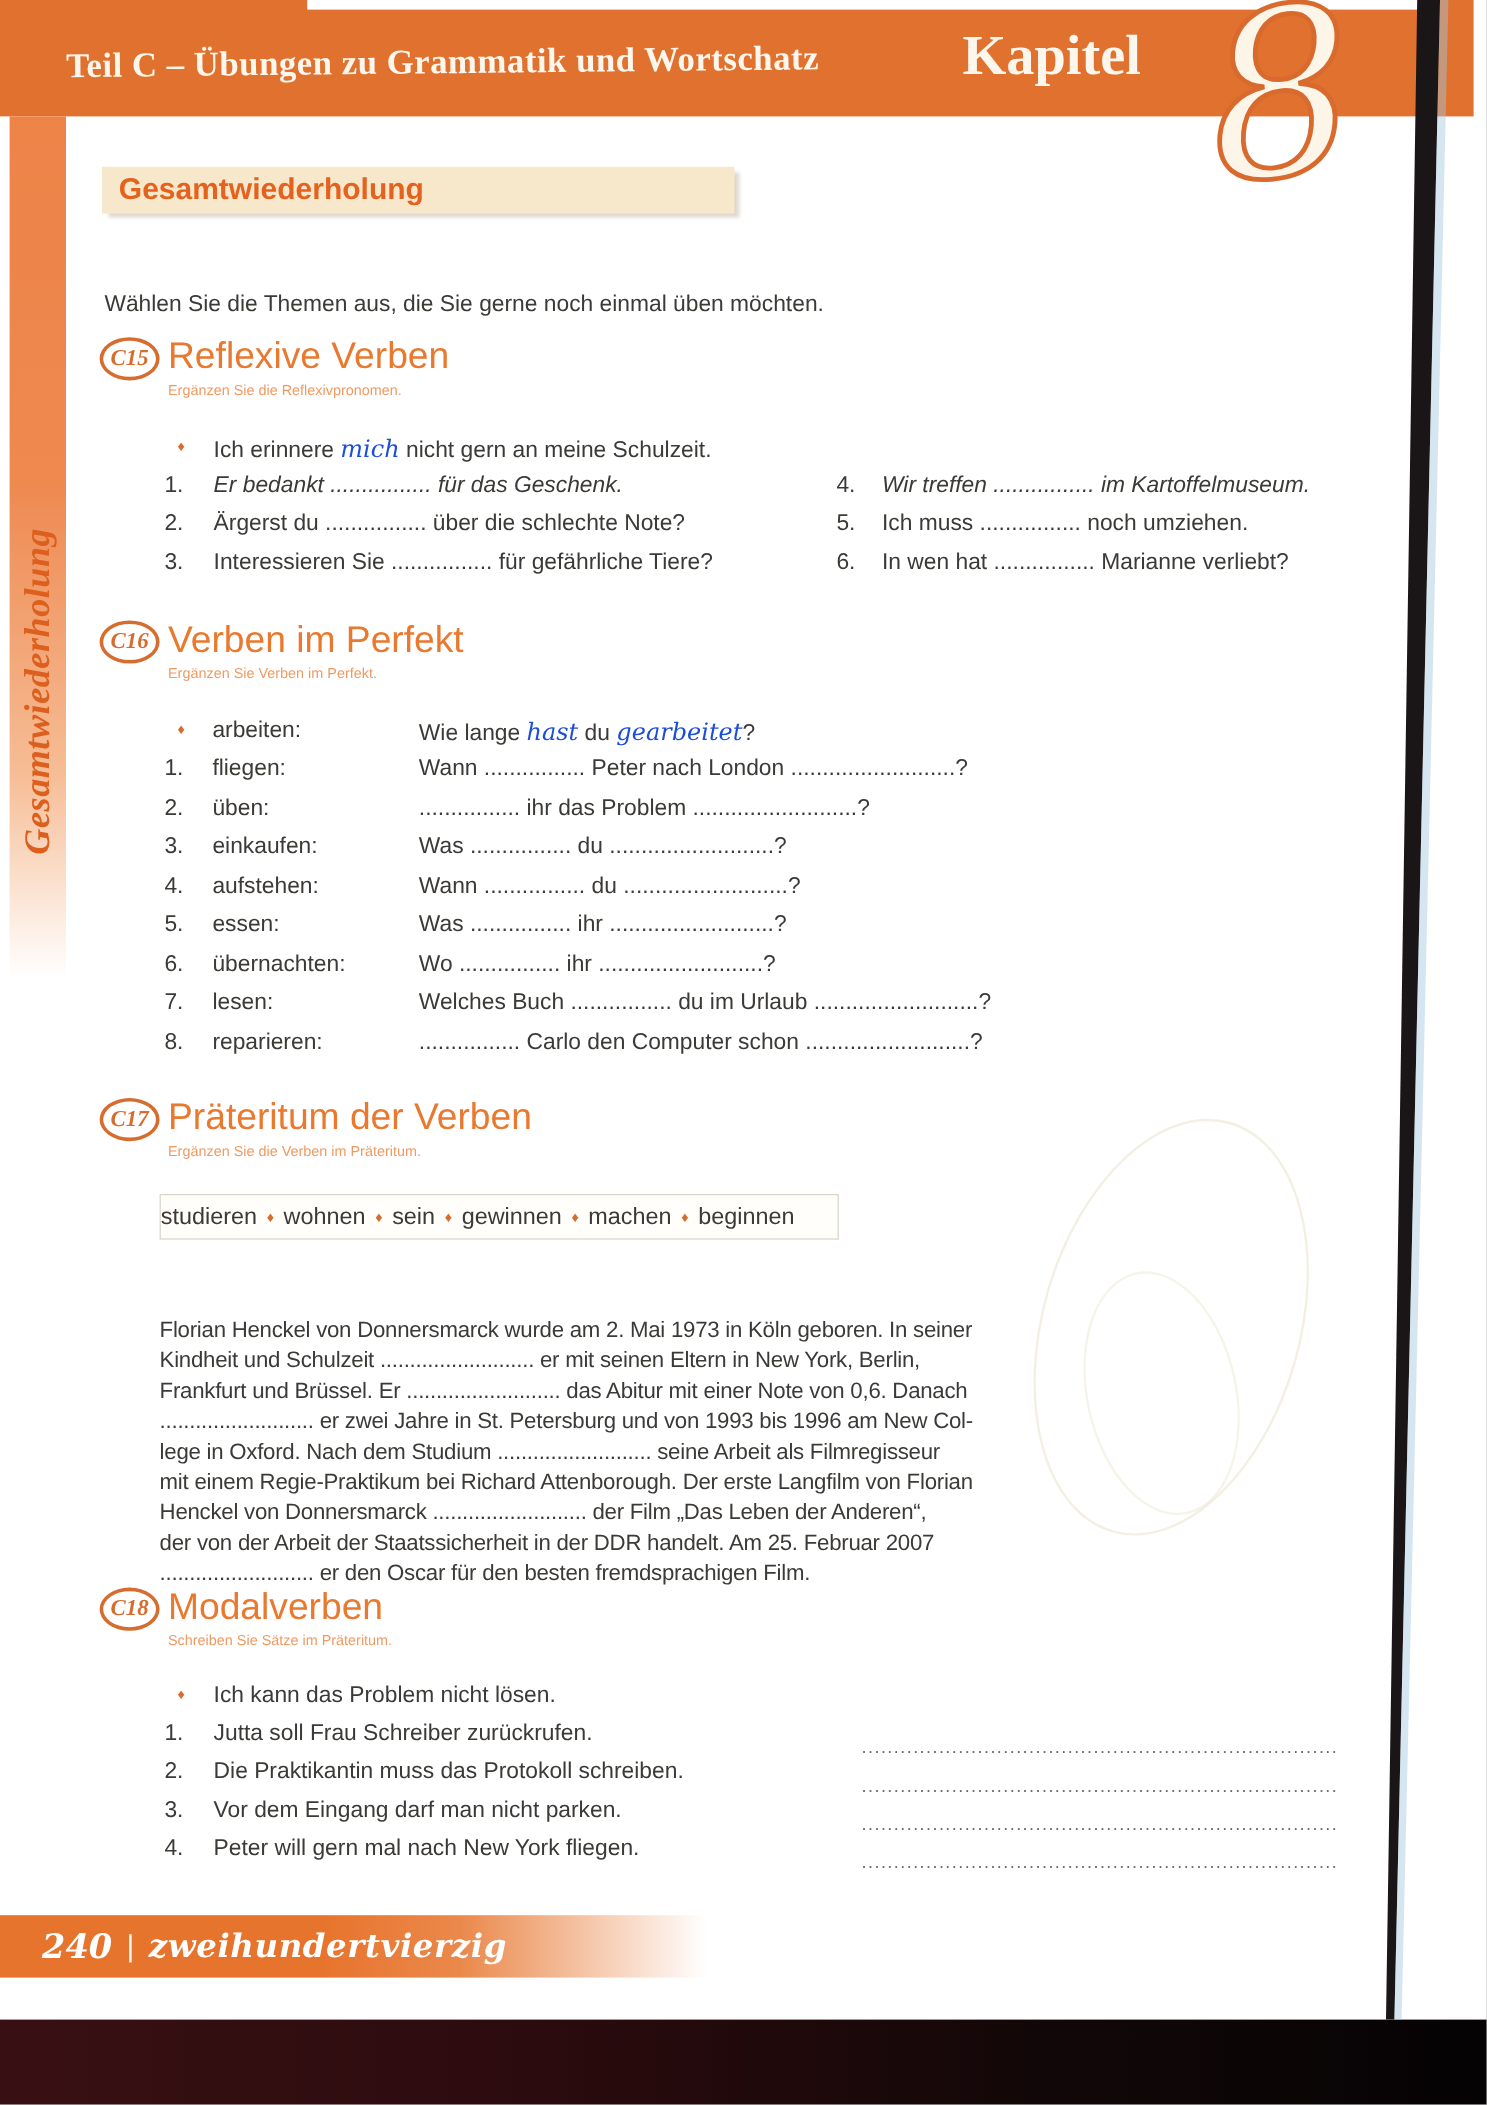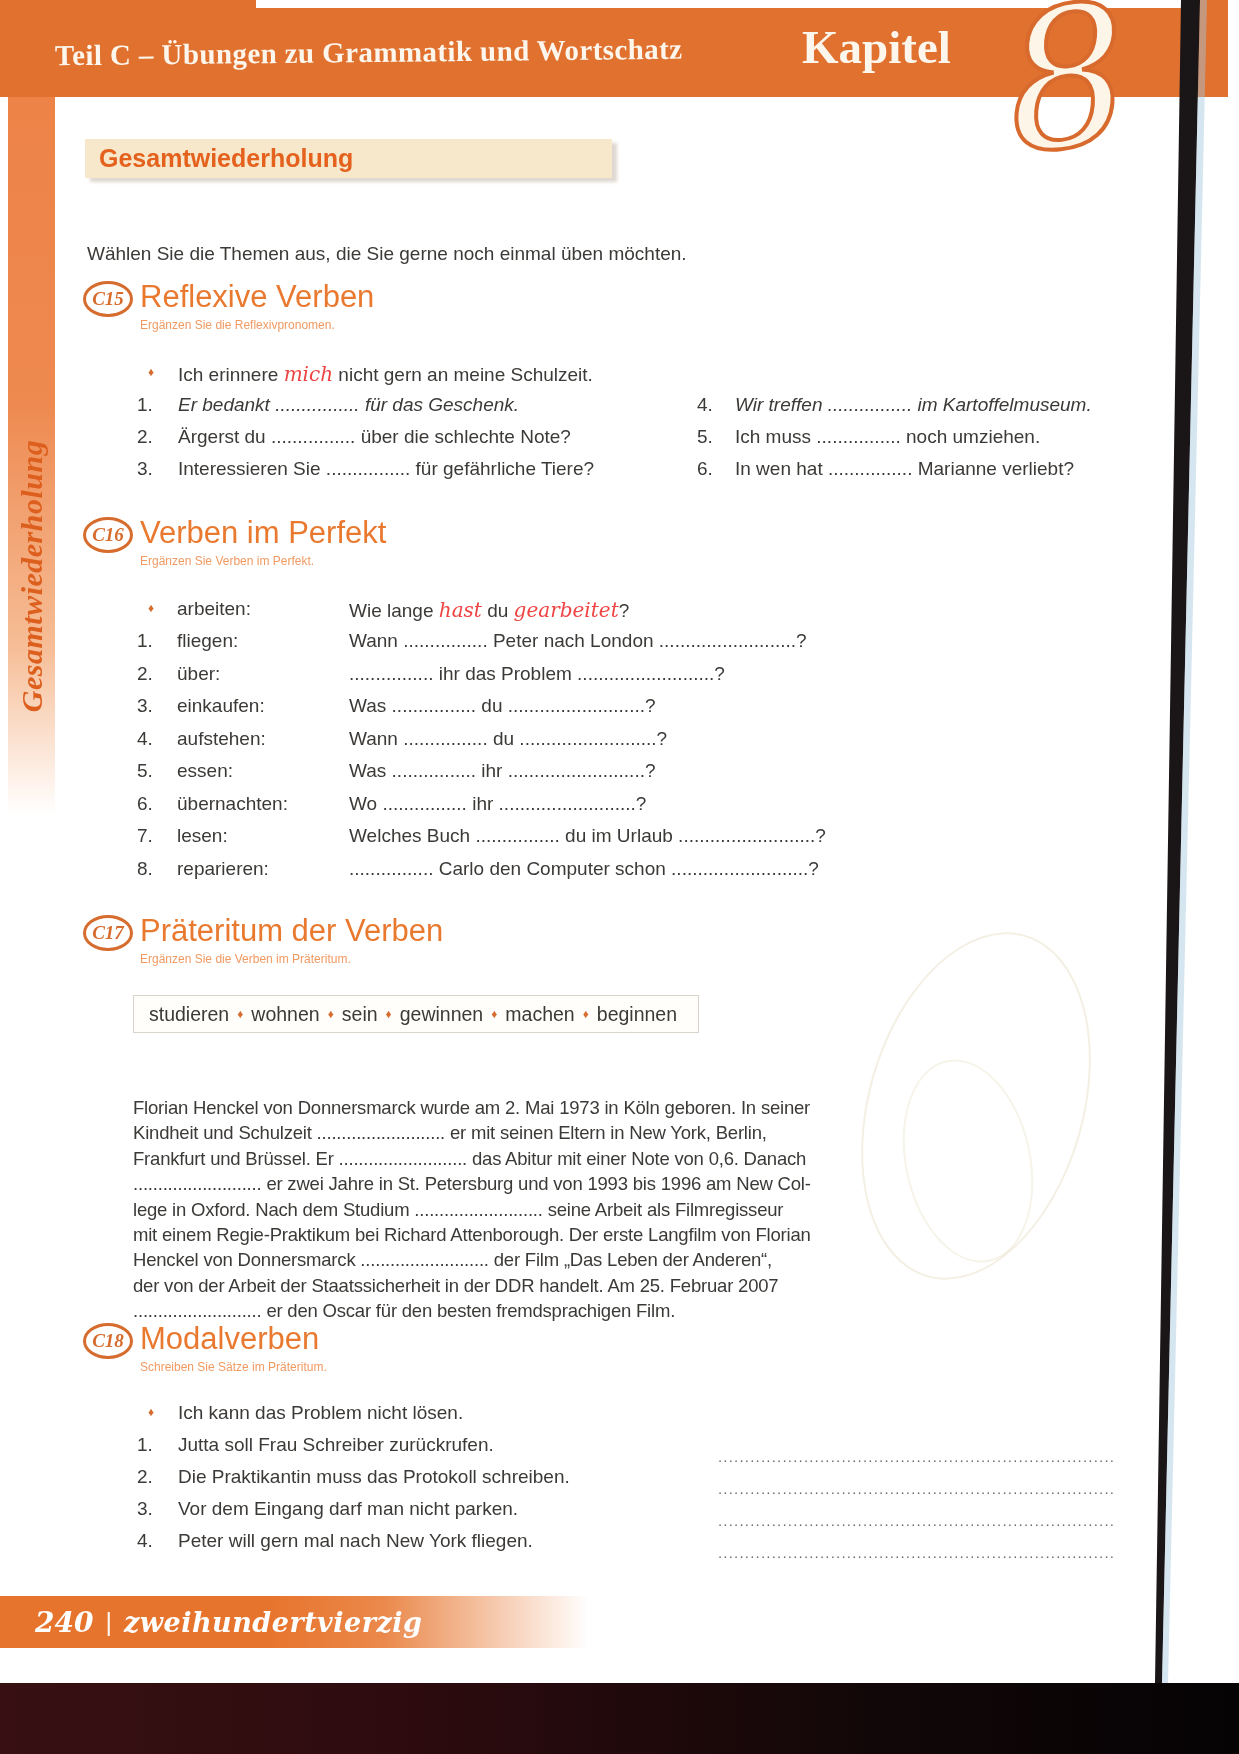--- a/index.html
+++ b/index.html
@@ -51,26 +51,26 @@
   .sec-sub   { position:absolute; left:140px; color:#f09a62; font-size:12px; white-space:nowrap; }
   .row { position:absolute; left:0; width:1239px; height:26px; font-size:19px; color:#3c3a37; }
   .num     { position:absolute; left:137px; }
   .diamond-b { position:absolute; left:148px; top:3px; color:#d66c2e; font-size:12px; }
   .itext   { position:absolute; left:178px; white-space:nowrap; }
   .italic  { font-style:italic; }
   .verb    { position:absolute; left:177px; white-space:nowrap; }
   .sent    { position:absolute; left:349px; white-space:nowrap; }
   .num-r   { position:absolute; left:697px; }
   .itext-r { position:absolute; left:735px; white-space:nowrap; }
-  .hw { font-family:"DejaVu Serif", serif; font-style:italic; color:#ef4444; font-size:20px; }
+  .hw { font-family:"DejaVu Serif", serif; font-style:italic; color:#1d4ed8; font-size:20px; }
   
   .word-box {
     position:absolute; left:133px; top:995px; width:566px; height:38px;
     border:1px solid #d9d4ca; background:#fffefb;
-    display:flex; align-items:center; padding-left:15px; box-sizing:border-box; font-size:19.5px;
+    display:flex; align-items:center; box-sizing:border-box; font-size:19.5px;
   }
   .diamond-s { color:#d66c2e; font-size:12px; margin:0 8px; }
   .para { position:absolute; left:133px; top:1054px; font-size:18.5px; line-height:25.4px; letter-spacing:-0.2px;margin-top:41px; }
   .para div { white-space:nowrap; }
   
   .answer-hw {
     position:absolute; left:722px; top:1392px;
     font-family:"DejaVu Serif", serif; font-style:italic; font-weight:bold;
     color:#e2924e; font-size:23px; white-space:nowrap;
   }
@@ -163,21 +163,21 @@
     <span class="verb">arbeiten:</span>
     <span class="sent"><span>Wie lange </span><span class="hw">hast</span><span> du </span><span class="hw">gearbeitet</span><span>?</span></span>
   </div>
   <div class="row" style="top:630px">
     <span class="num">1.</span>
     <span class="verb">fliegen:</span>
     <span class="sent">Wann ................ Peter nach London ..........................?</span>
   </div>
   <div class="row" style="top:663px">
     <span class="num">2.</span>
-    <span class="verb">über:</span>
+    <span class="verb">üben:</span>
     <span class="sent">................ ihr das Problem ..........................?</span>
   </div>
   <div class="row" style="top:695px">
     <span class="num">3.</span>
     <span class="verb">einkaufen:</span>
     <span class="sent">Was ................ du ..........................?</span>
   </div>
   <div class="row" style="top:728px">
     <span class="num">4.</span>
     <span class="verb">aufstehen:</span>

